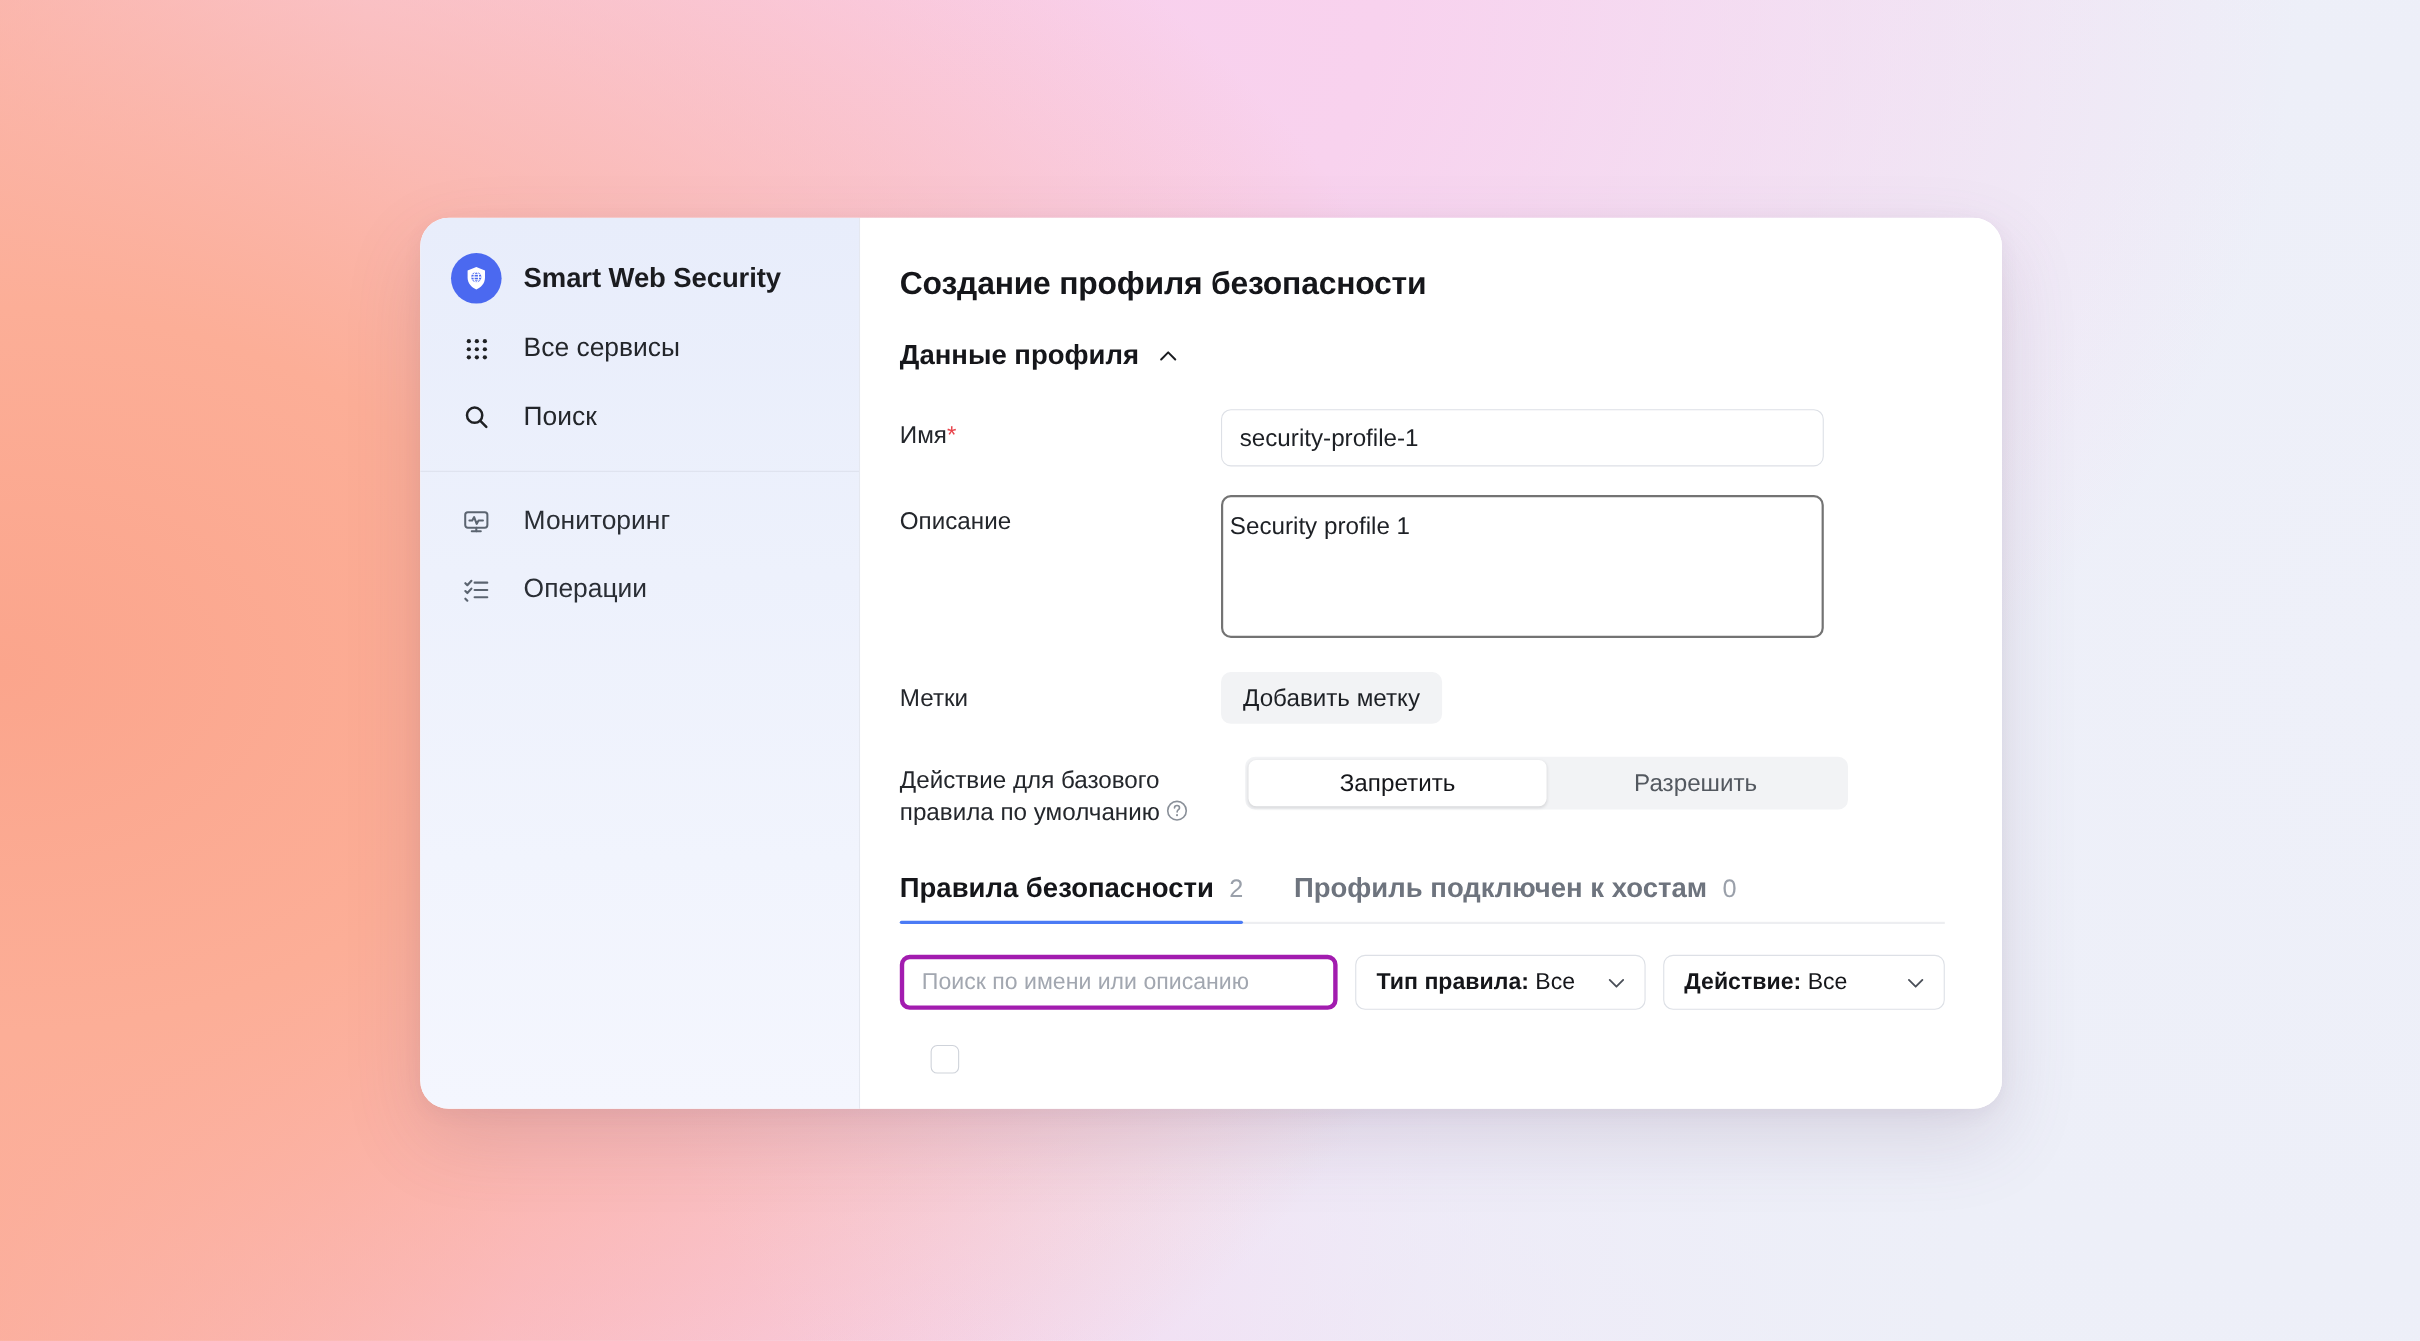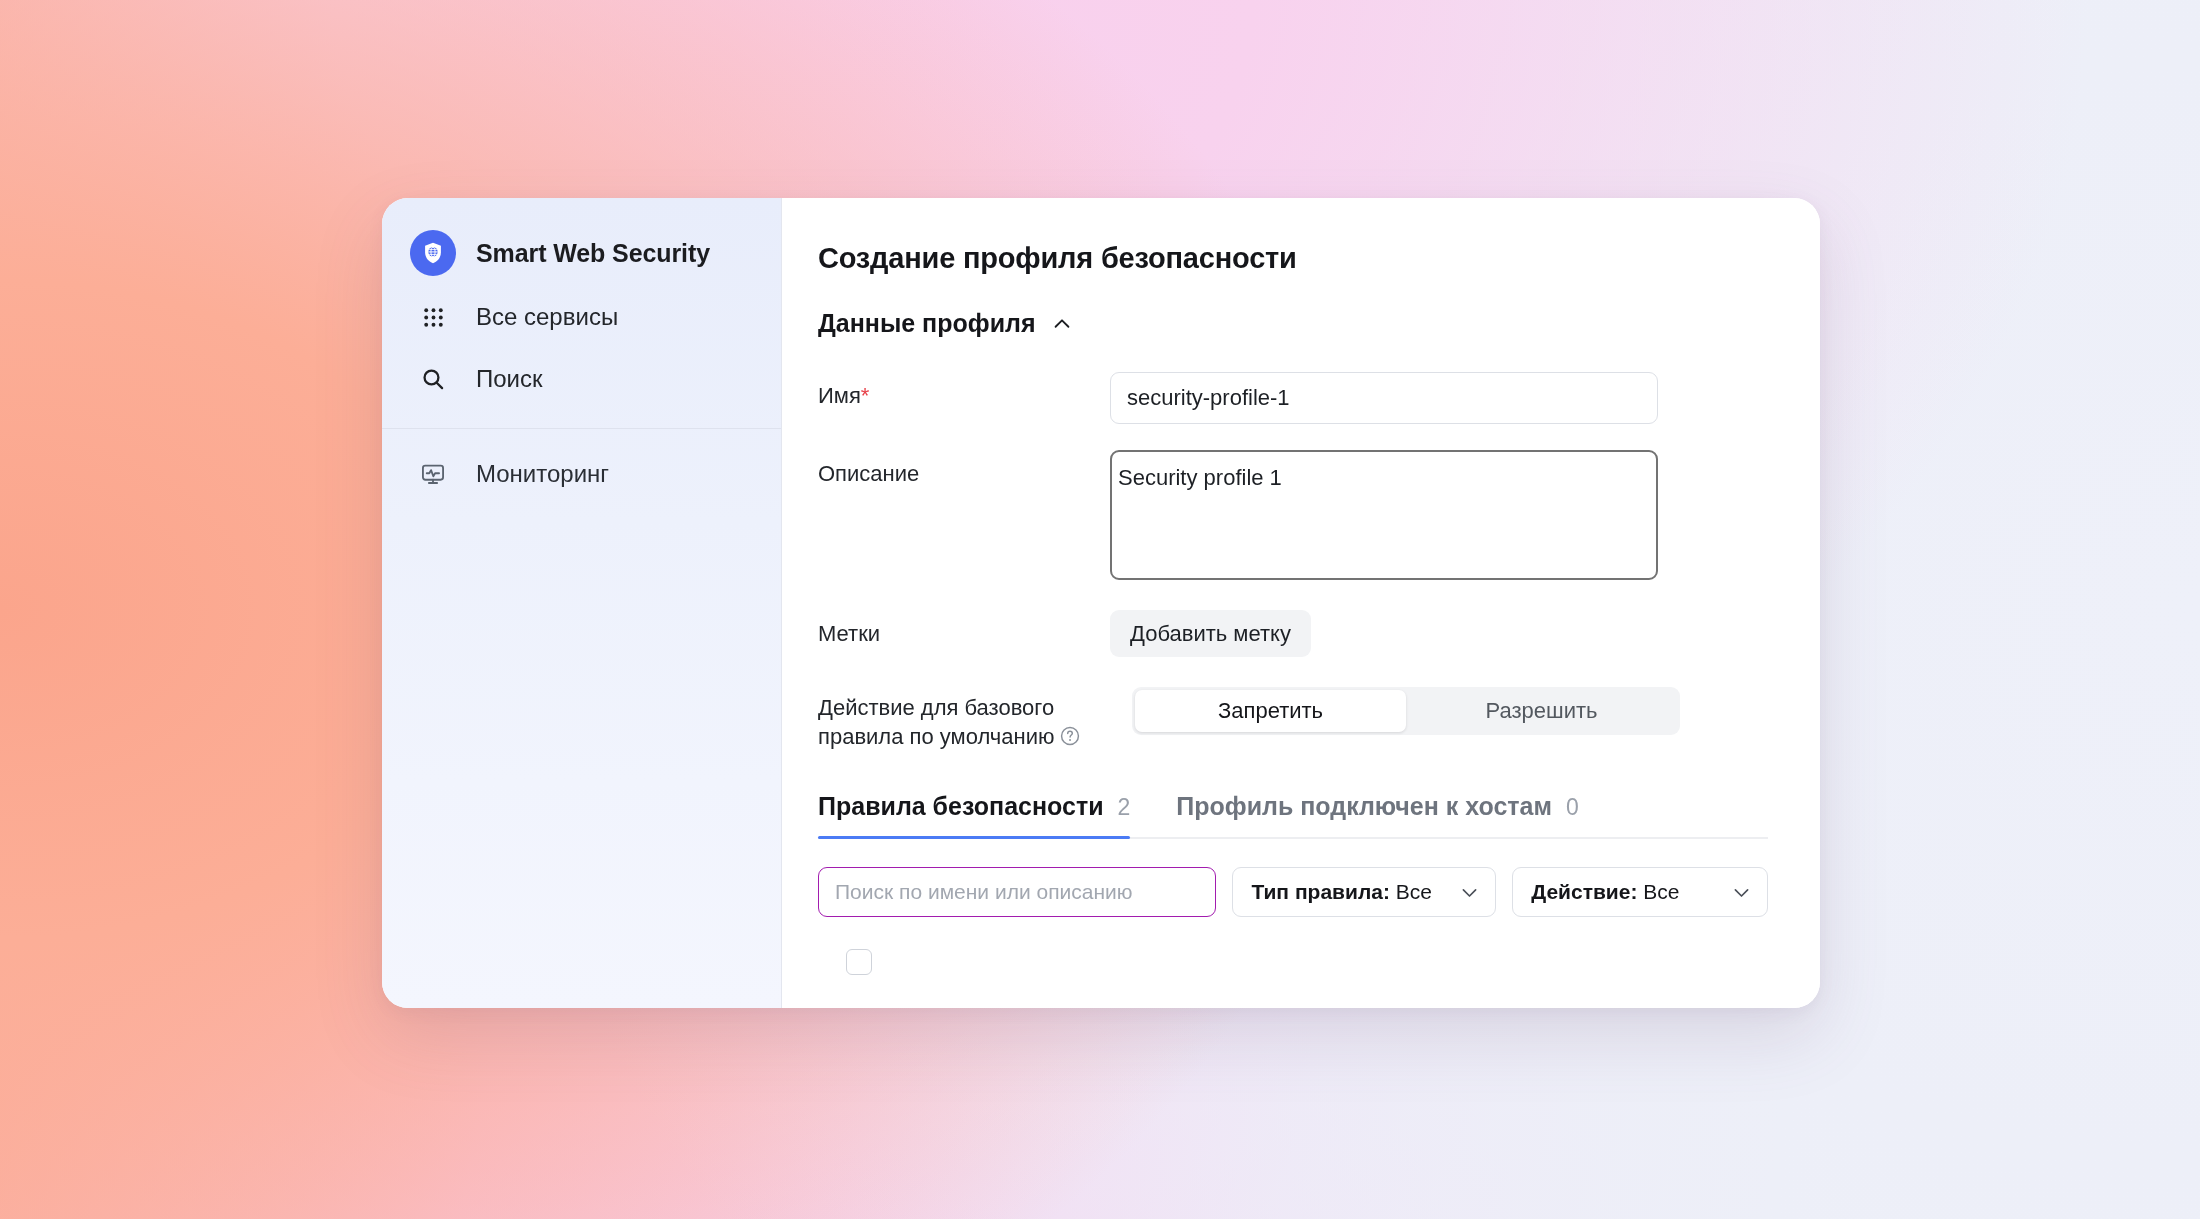--- a/index.html
+++ b/index.html
@@ -255,21 +255,21 @@
   
   .filters {
     margin-top: 28px;
     display: flex;
     gap: 16px;
     align-items: center;
   }
   .search-box {
     width: 402px;
     height: 50px;
-    border: 1px solid #a21caf;
+    border: 4px solid #a21caf;
     border-radius: 9px;
     font-size: 21px;
     padding: 0 16px;
     font-family: inherit;
     color: #1D2025;
     outline: none;
     background: #fff;
   }
   .search-box::placeholder { color: #A2A7B0; }
 
@@ -366,20 +366,33 @@
           <svg width="26" height="26" viewBox="0 0 24 24" fill="none" stroke="currentColor" stroke-width="1.7" stroke-linecap="round" stroke-linejoin="round">
             <rect x="2.7" y="4.3" width="18.6" height="13" rx="2.2"></rect>
             <path d="M6.2 11.3 H8.6 L10.2 8.4 L12.3 14.1 L13.9 11.3 H17.6"></path>
             <line x1="8.2" y1="20.3" x2="15.8" y2="20.3"></line>
             <line x1="12" y1="17.3" x2="12" y2="20.3"></line>
           </svg>
         </span>
         <span class="nav-label">Мониторинг</span>
       </div>
 
+      <div class="nav-row muted">
+        <span class="nav-icon">
+          <svg width="26" height="26" viewBox="0 0 24 24" fill="none" stroke="currentColor" stroke-width="1.8" stroke-linecap="round" stroke-linejoin="round">
+            <path d="M2.8 6.6 L4.5 8.3 L7.9 4.6"></path>
+            <path d="M2.8 13.2 L4.5 14.9 L7.9 11.2"></path>
+            <path d="M2.8 19.6 L4.5 21.3"></path>
+            <line x1="10.6" y1="6.2" x2="21.2" y2="6.2"></line>
+            <line x1="10.6" y1="12.3" x2="21.2" y2="12.3"></line>
+            <line x1="10.6" y1="18.4" x2="21.2" y2="18.4"></line>
+          </svg>
+        </span>
+        <span class="nav-label">Операции</span>
+      </div>
 
     </aside>
 
     <main id="content">
 
       <h1 id="page-title">Создание профиля безопасности</h1>
 
       <div class="section-head">
         <span class="txt">Данные профиля</span>
         <span style="display:flex;align-items:center;color:#1B1D21;">

